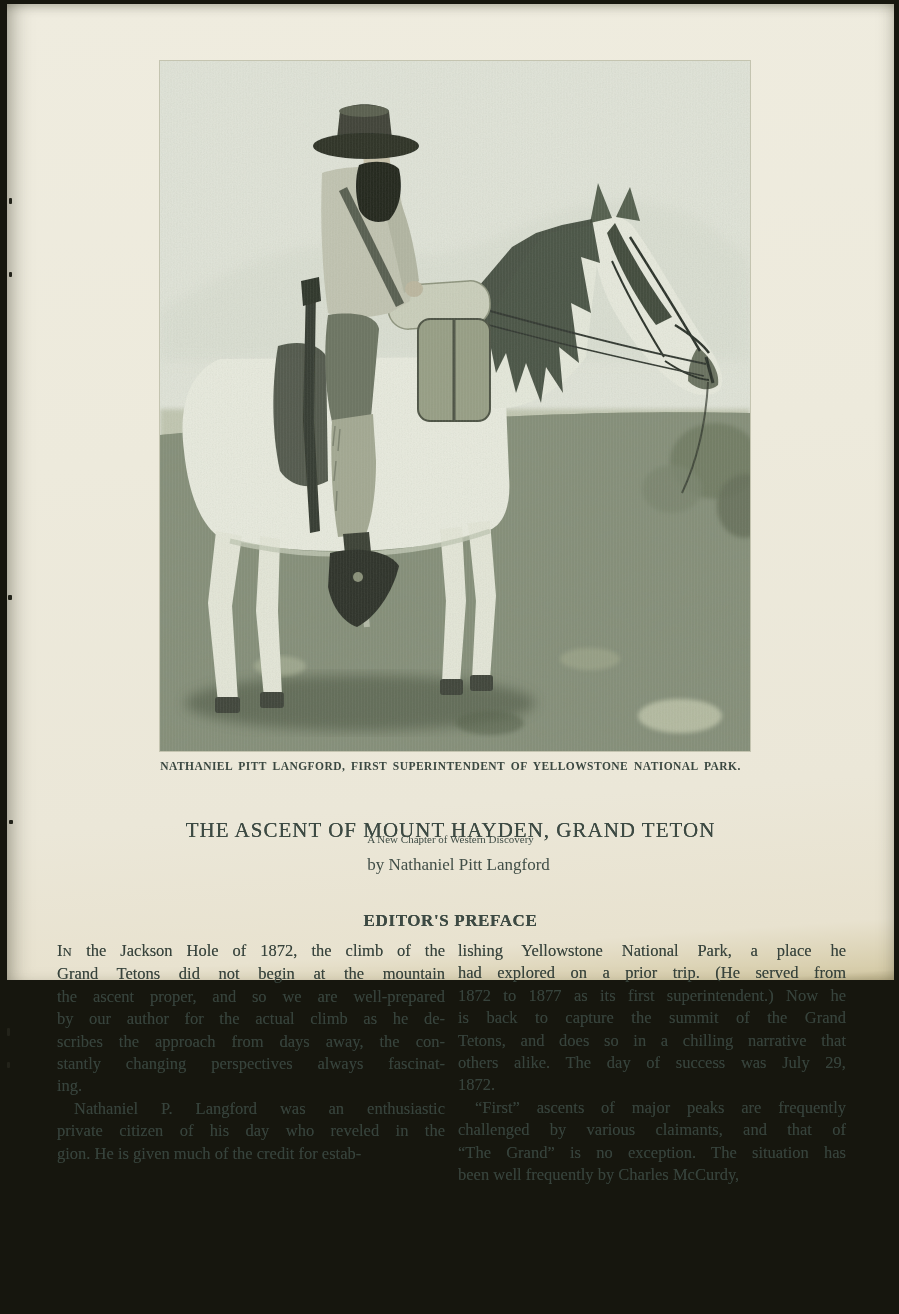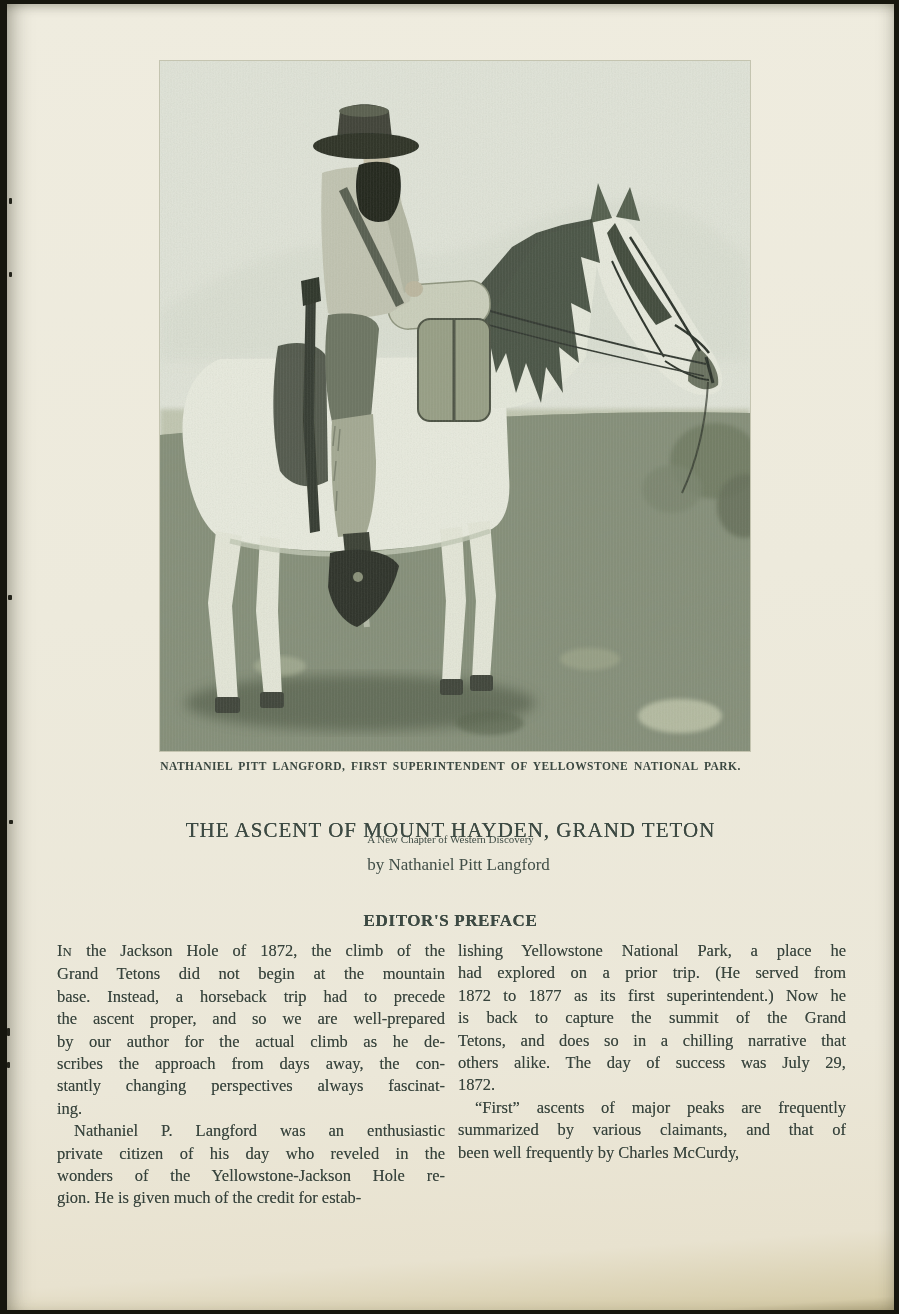--- a/index.html
+++ b/index.html
@@ -2,21 +2,21 @@
 <html><head>
 <meta charset="utf-8">
 <style>
   html,body{margin:0;padding:0;}
   body{
     width:899px;height:1314px;position:relative;overflow:hidden;
     background:#16160e;
     font-family:"Liberation Serif","DejaVu Serif",serif;
   }
   .page{
-    position:absolute;left:7px;top:4px;width:887px;height:1306px;
+    position:absolute;left:7px;top:4px;width:887px;height:976px;
     background:linear-gradient(176deg,#efecdf 0%,#edeadc 45%,#ebe7d8 80%,#e8e2cf 94%,#d6cca9 99%,#b8ad87 100%);
     box-shadow:inset 16px 0 22px -14px rgba(45,45,28,.5),
                inset -12px 0 16px -11px rgba(70,70,48,.35),
                inset 0 10px 12px -9px rgba(60,60,40,.35);
   }
   .speck{position:absolute;background:#23231a;border-radius:1px;}
 
   .photo{
     position:absolute;left:152px;top:56px;width:590px;height:690px;
     border:1px solid #c4c4b0;background:#e3e6db;margin:0;
@@ -190,41 +190,40 @@
   <h1 class="title">THE ASCENT OF MOUNT HAYDEN, GRAND TETON</h1>
   <div class="subtitle">A New Chapter of Western Discovery</div>
   <div class="byline">by Nathaniel Pitt Langford</div>
 
   <h2 class="preface-heading">EDITOR'S PREFACE</h2>
 
   <div class="columns">
     <div class="col">
         <div class="line just"><span>I</span><span class="smallcap">N</span> the Jackson Hole of 1872, the climb of the</div>
         <div class="line just">Grand Tetons did not begin at the mountain</div>
-        <div class="line just">base. Instead, a horseback trip had to precede</div>
         <div class="line just">the ascent proper, and so we are well-prepared</div>
         <div class="line just">by our author for the actual climb as he de-</div>
         <div class="line just">scribes the approach from days away, the con-</div>
         <div class="line just">stantly changing perspectives always fascinat-</div>
         <div class="line">ing.</div>
         <div class="line just indent">Nathaniel P. Langford was an enthusiastic</div>
         <div class="line just">private citizen of his day who reveled in the</div>
-        <div class="line just">wonders of the Yellowstone-Jackson Hole re-</div>
         <div class="line">gion. He is given much of the credit for estab-</div>
       </div>
     <div class="col">
         <div class="line just">lishing Yellowstone National Park, a place he</div>
         <div class="line just">had explored on a prior trip. (He served from</div>
         <div class="line just">1872 to 1877 as its first superintendent.) Now he</div>
         <div class="line just">is back to capture the summit of the Grand</div>
         <div class="line just">Tetons, and does so in a chilling narrative that</div>
         <div class="line just">others alike. The day of success was July 29,</div>
         <div class="line">1872.</div>
         <div class="line just indent">“First” ascents of major peaks are frequently</div>
-        <div class="line just">summarized by various claimants, and that of</div>
+        <div class="line just">challenged by various claimants, and that of</div>
+        <div class="line just">“The Grand” is no exception. The situation has</div>
         <div class="line">been well frequently by Charles McCurdy,</div>
       </div>
   </div>
 </div>
 
 <div class="speck" style="left:9px;top:198px;width:3px;height:6px;"></div>
 <div class="speck" style="left:9px;top:272px;width:3px;height:5px;"></div>
 <div class="speck" style="left:8px;top:595px;width:4px;height:5px;"></div>
 <div class="speck" style="left:9px;top:820px;width:4px;height:4px;"></div>
 <div class="speck" style="left:7px;top:1028px;width:3px;height:8px;"></div>

